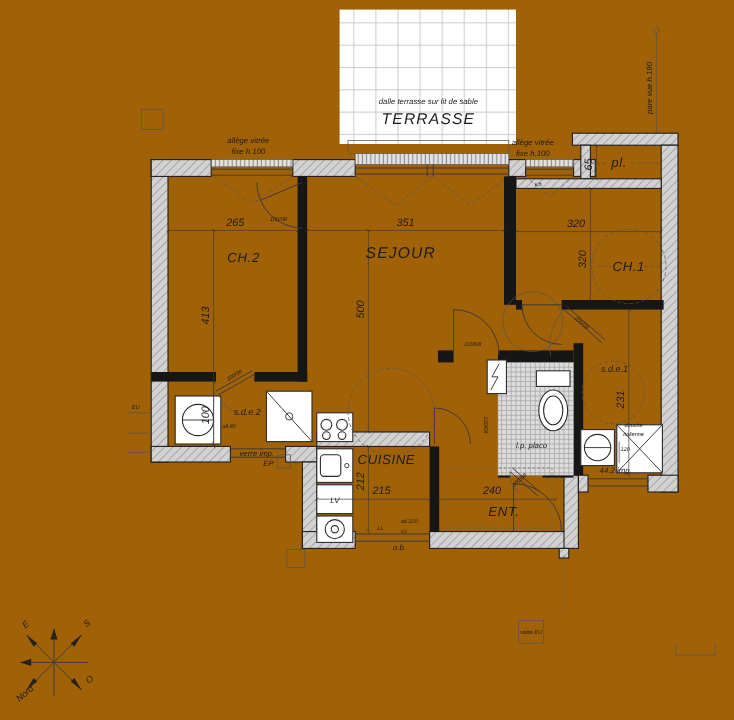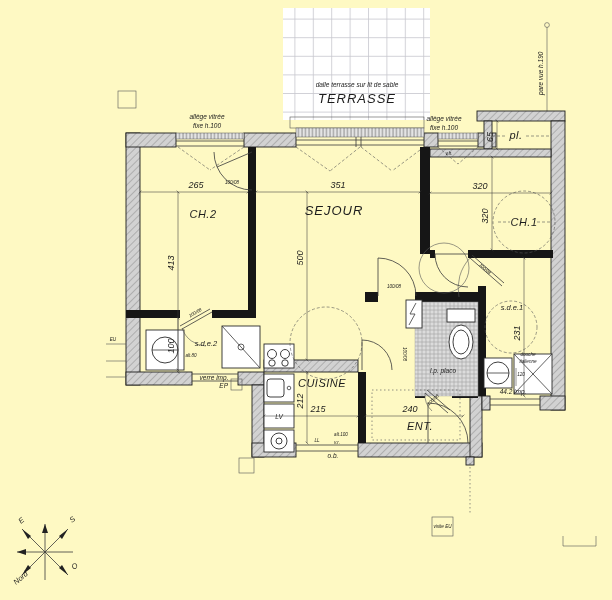--- a/index.html
+++ b/index.html
@@ -1,16 +1,16 @@
 <!DOCTYPE html>
 <html><head>
 <meta charset="utf-8">
 <style>
   html,body{margin:0;padding:0;background:#fff;}
-  .stage{width:612px;height:600px;position:relative;background:#fef9c3;overflow:hidden;
+  .stage{width:612px;height:600px;position:relative;background:#a16207;overflow:hidden;
          font-family:"Liberation Sans",sans-serif;}
   svg{display:block;}
   .wall{fill:url(#hatchWall);stroke:#1d1d1d;stroke-width:.9;}
   .bwall{fill:#161616;stroke:none;}
   .thin{fill:none;stroke:#3a3a3a;stroke-width:.8;}
   .thin2{fill:none;stroke:#555;stroke-width:.6;}
   .dashl{fill:none;stroke:#555;stroke-width:.6;stroke-dasharray:3 2;}
   .dots{fill:none;stroke:#666;stroke-width:.7;stroke-dasharray:1.5 2.5;}
   .dim{stroke:#3a3a3a;stroke-width:.55;fill:none;}
   .fix{fill:#fff;stroke:#2a2a2a;stroke-width:.9;}

